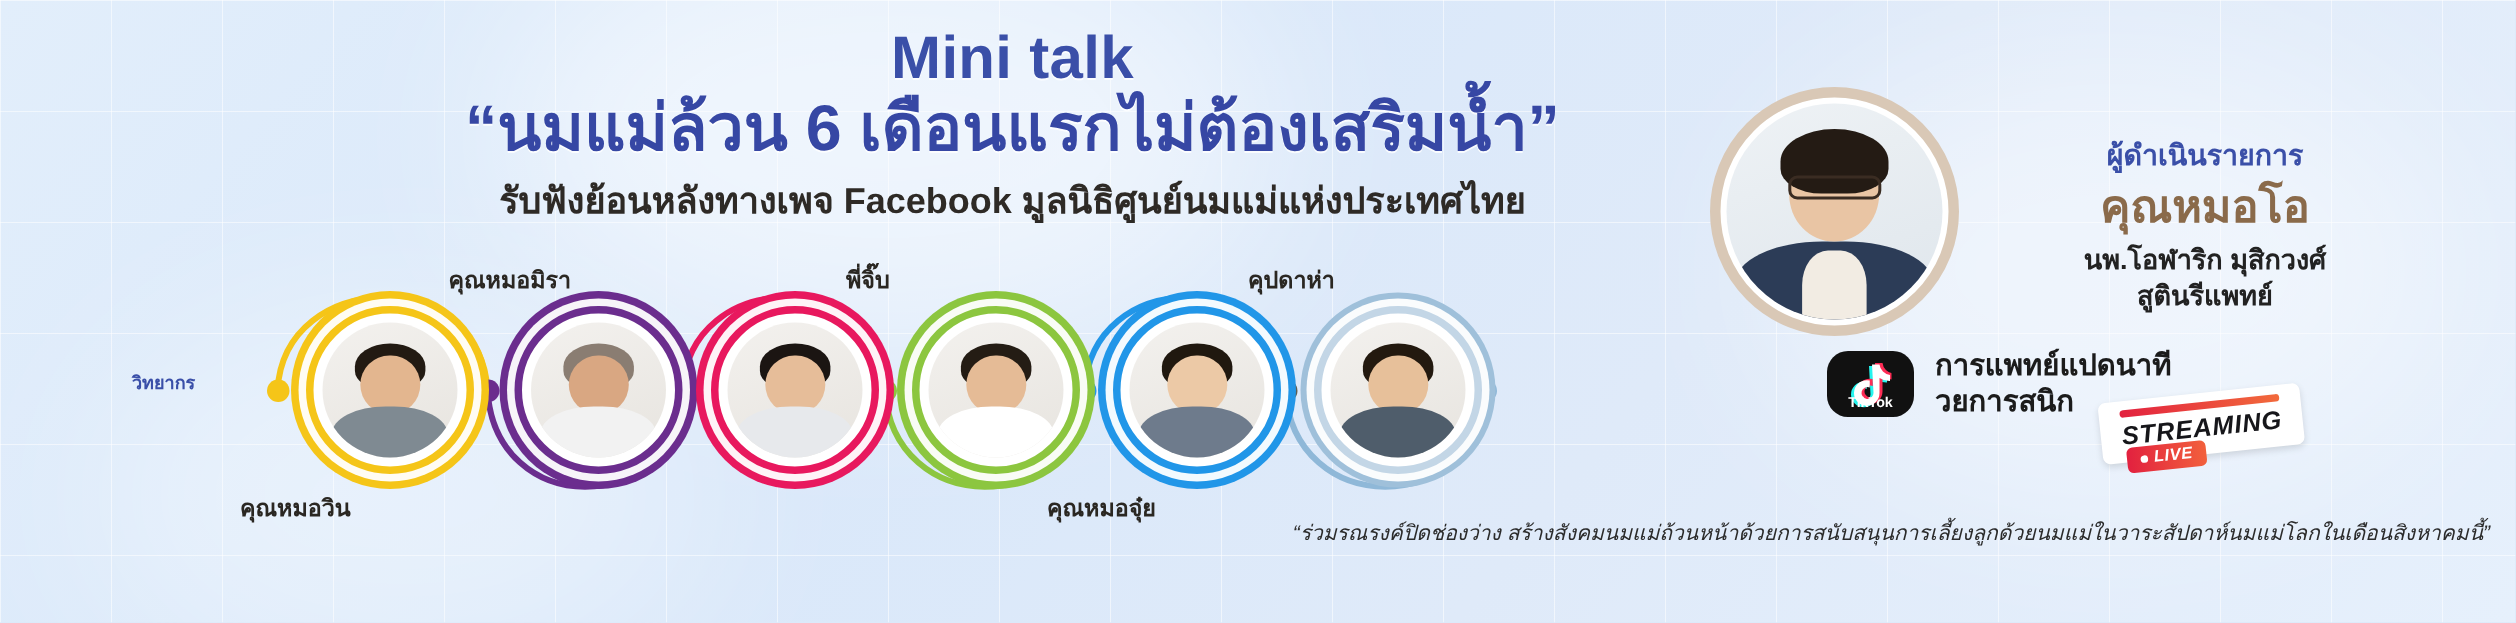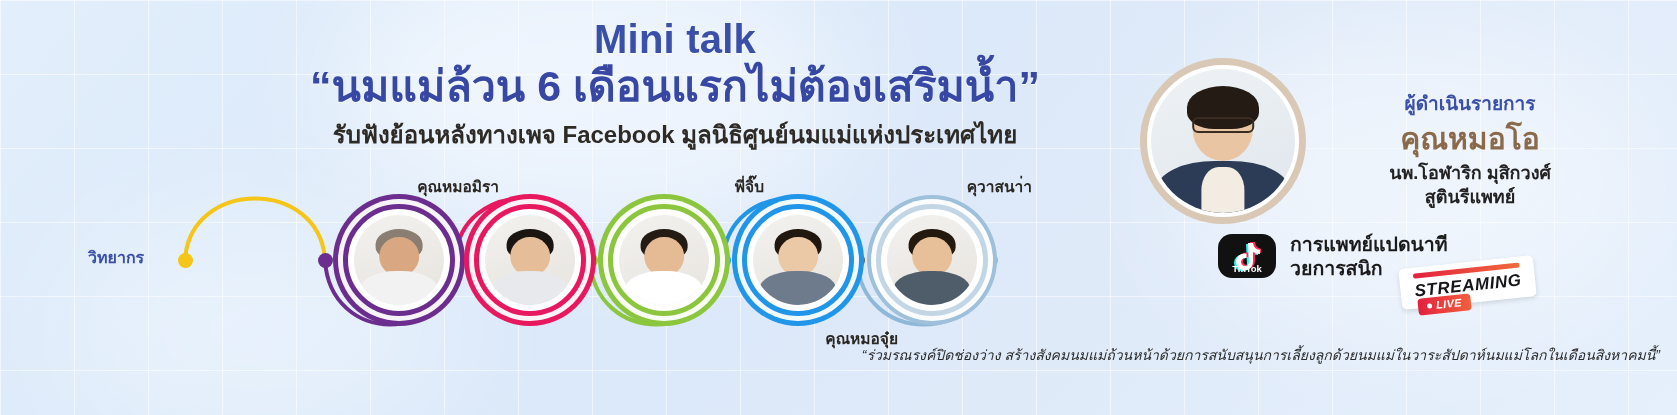--- a/index.html
+++ b/index.html
@@ -29,21 +29,21 @@
   .h-quote{
     margin-top:2px;font-size:43px;font-weight:700;color:#3647a4;line-height:1.12;
     text-shadow:0 1px 0 rgba(255,255,255,.8);white-space:nowrap;
   }
   .h-sub{
     margin-top:11px;font-size:24px;font-weight:600;color:#2e2a26;line-height:1.2;white-space:nowrap;
   }
 
   
   .sp-label{
-    position:absolute;left:88px;top:245px;font-size:16px;color:#3a4fa8;font-weight:600;
+    position:absolute;left:88px;top:245px;font-size:12px;color:#3a4fa8;font-weight:600;
   }
   .arcs{position:absolute;left:0;top:170px;width:1060px;height:180px;}
   .speaker{position:absolute;width:112px;height:112px;}
   .ring{
     position:absolute;inset:0;border-radius:50%;
     border:5px solid var(--c);
     box-shadow:0 0 0 5px rgba(255,255,255,.95), 0 0 0 10px var(--c);
     background:#fff;
     overflow:hidden;
   }
@@ -59,21 +59,21 @@
   .photo .hair{
     position:absolute;left:50%;top:16%;transform:translateX(-50%);
     width:52%;height:34%;border-radius:50% 50% 42% 42%;background:var(--hair,#2b2118);
   }
   .photo .body{
     position:absolute;left:50%;bottom:-6%;transform:translateX(-50%);
     width:86%;height:44%;border-radius:46% 46% 0 0;background:var(--cloth,#cfd6df);
   }
   .photo .bg{position:absolute;inset:0;background:var(--pbg,#eef1f4);z-index:-1;}
   .name{
-    position:absolute;width:200px;left:-44px;text-align:right;
+    position:absolute;width:200px;left:-44px;text-align:left;
     font-size:15.5px;font-weight:600;color:#2a2722;white-space:nowrap;
   }
   .name.below{top:122px;}
   .name.above{top:-30px;}
   .dot{position:absolute;width:15px;height:15px;border-radius:50%;}
 
   
   .host{position:absolute;left:1140px;top:58px;}
   .host-ring{
     width:152px;height:152px;border-radius:50%;
@@ -146,20 +146,31 @@
   </svg>
 
   <div class="dot" style="left:178px;top:253px;background:#f5c518;"></div>
   <div class="dot" style="left:318px;top:253px;background:#6b2d8e;"></div>
   <div class="dot" style="left:448px;top:253px;background:#e8185e;"></div>
   <div class="dot" style="left:583px;top:253px;background:#8cc63f;"></div>
   <div class="dot" style="left:716px;top:253px;background:#2196e8;"></div>
   <div class="dot" style="left:850px;top:253px;background:#5d5d52;"></div>
   <div class="dot" style="left:983px;top:253px;background:#8fb8d8;"></div>
 
+  <div class="speaker" style="left:204px;top:204px;">
+    <div class="ring" style="--c:#f5c518;">
+      <div class="photo" style="--skin:#e3b68f;--hair:#221a12;--cloth:#7f8a92;--pbg:#f4f2ee;">
+        <div class="bg"></div>
+          <div class="hair"></div>
+          <div class="head"></div>
+          <div class="body"></div>
+      </div>
+    </div>
+    <div class="name below">คุณหมอวิน</div>
+  </div>
 
   <div class="speaker" style="left:343px;top:204px;">
     <div class="ring" style="--c:#6b2d8e;">
       <div class="photo" style="--skin:#d9a782;--hair:#8a7d72;--cloth:#f2f2f2;--pbg:#c9b7a4;">
         <div class="bg"></div>
           <div class="hair"></div>
           <div class="head"></div>
           <div class="body"></div>
       </div>
     </div>
@@ -203,21 +214,21 @@
 
   <div class="speaker" style="left:876px;top:204px;">
     <div class="ring soft" style="--c:#c3d6e6;--c2:#9fc0da;">
       <div class="photo" style="--skin:#e7c09a;--hair:#23190f;--cloth:#4f5d6b;--pbg:#eef2f6;">
         <div class="bg"></div>
           <div class="hair"></div>
           <div class="head"></div>
           <div class="body"></div>
       </div>
     </div>
-    <div class="name above">คุวาสนา่า</div>
+    <div class="name above">คุปดาห่า</div>
   </div>
 
   <div class="host">
     <div class="host-ring">
       <div class="host-photo">
         <div class="hb"></div>
           <div class="hs"></div>
           <div class="hf"></div>
           <div class="hh"></div>
           <div class="hg"></div>

